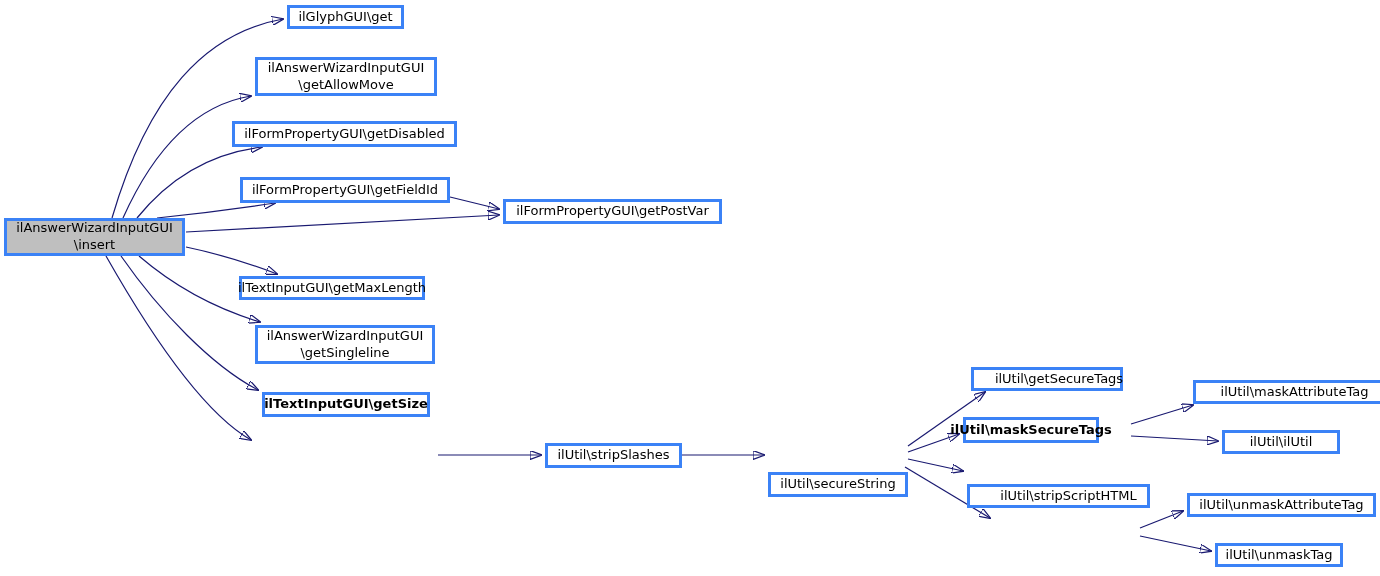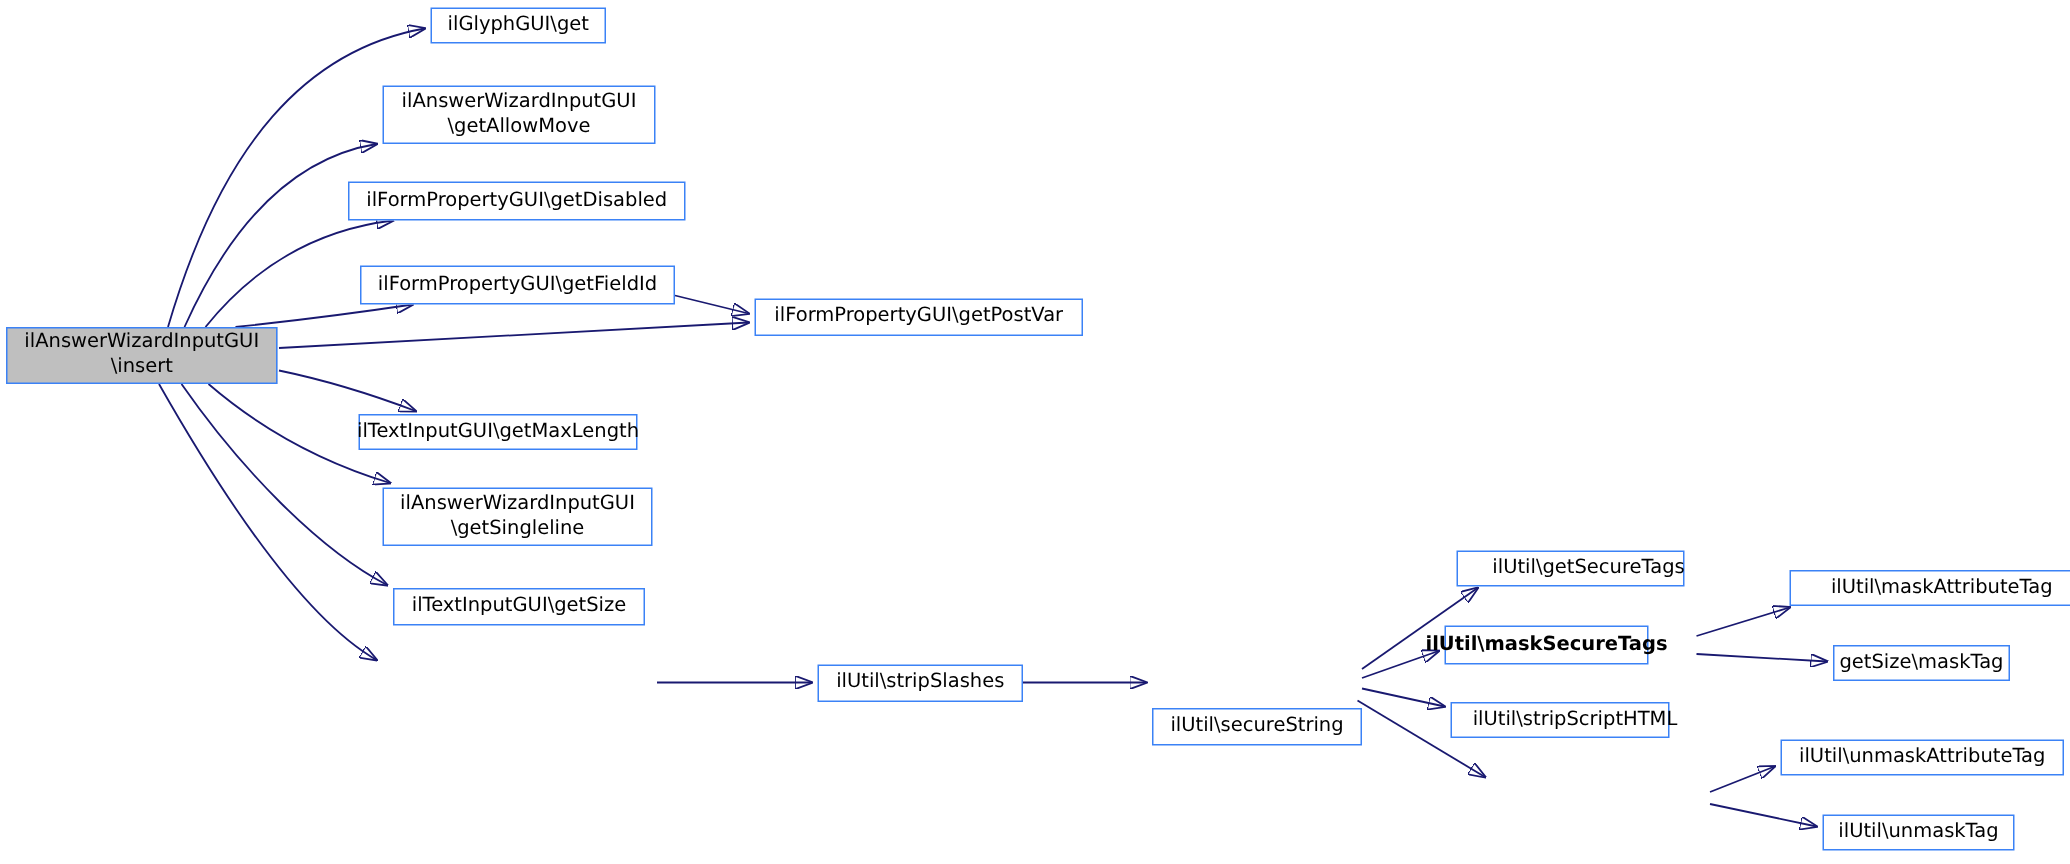--- a/index.html
+++ b/index.html
@@ -26,21 +26,21 @@
   .edge-layer path {
     fill: none;
     stroke: #191970;
     stroke-width: 1.2;
   }
   .node {
     position: absolute;
     z-index: 2;
     box-sizing: border-box;
     background: #ffffff;
-    border: 1px solid #3b82f6;
+    border: 3px solid #3b82f6;
     color: #000000;
     font-size: 13px;
     line-height: 1.3;
     display: flex;
     align-items: center;
     justify-content: center;
     text-align: center;
     white-space: pre-line;
     cursor: pointer;
   }
@@ -86,24 +86,24 @@
 \insert</div>
   <div class="node" style="left:287px; top:5px;   width:117px; height:24px;">ilGlyphGUI\get</div>
   <div class="node" style="left:255px; top:57px;  width:182px; height:39px;">ilAnswerWizardInputGUI
 \getAllowMove</div>
   <div class="node" style="left:232px; top:121px; width:225px; height:26px;">ilFormPropertyGUI\getDisabled</div>
   <div class="node" style="left:240px; top:177px; width:210px; height:26px;">ilFormPropertyGUI\getFieldId</div>
   <div class="node" style="left:503px; top:199px; width:219px; height:25px;">ilFormPropertyGUI\getPostVar</div>
   <div class="node" style="left:239px; top:276px; width:186px; height:24px;">ilTextInputGUI\getMaxLength</div>
   <div class="node" style="left:255px; top:325px; width:180px; height:39px;">ilAnswerWizardInputGUI
 \getSingleline</div>
-  <div class="node" style="left:262px; top:392px; width:168px; height:25px;">ilTextInputGUI\getSize</div>
+  <div class="node" style="left:262px; top:392px; width:168px; height:25px;font-weight:bold;">ilTextInputGUI\getSize</div>
   <div class="node" style="left:545px; top:443px; width:137px; height:25px;">ilUtil\stripSlashes</div>
   <div class="node" style="left:768px; top:443px; width:140px; height:25px;margin-top:29px;">ilUtil\secureString</div>
   <div class="node" style="left:971px; top:367px; width:152px; height:24px;padding-left:24px;">ilUtil\getSecureTags</div>
   <div class="node" style="left:963px; top:417px; width:136px; height:26px;font-weight:bold;">ilUtil\maskSecureTags</div>
   <div class="node" style="left:1193px;top:380px; width:203px; height:24px;">ilUtil\maskAttributeTag</div>
-  <div class="node" style="left:1222px;top:430px; width:118px; height:24px;">getSize\maskTag</div>
-  <div class="node" style="left:967px; top:468px; width:146px; height:24px;padding-left:20px;">ilUtil\stripScriptHTML</div>
+  <div class="node" style="left:1222px;top:430px; width:118px; height:24px;">ilUtil\ilUtil</div>
+  <div class="node" style="left:967px; top:484px; width:183px; height:24px;padding-left:20px;">ilUtil\stripScriptHTML</div>
   <div class="node" style="left:1187px;top:493px; width:189px; height:24px;">ilUtil\unmaskAttributeTag</div>
   <div class="node" style="left:1215px;top:543px; width:128px; height:24px;">ilUtil\unmaskTag</div>
 
 </div>
 
 </body></html>

